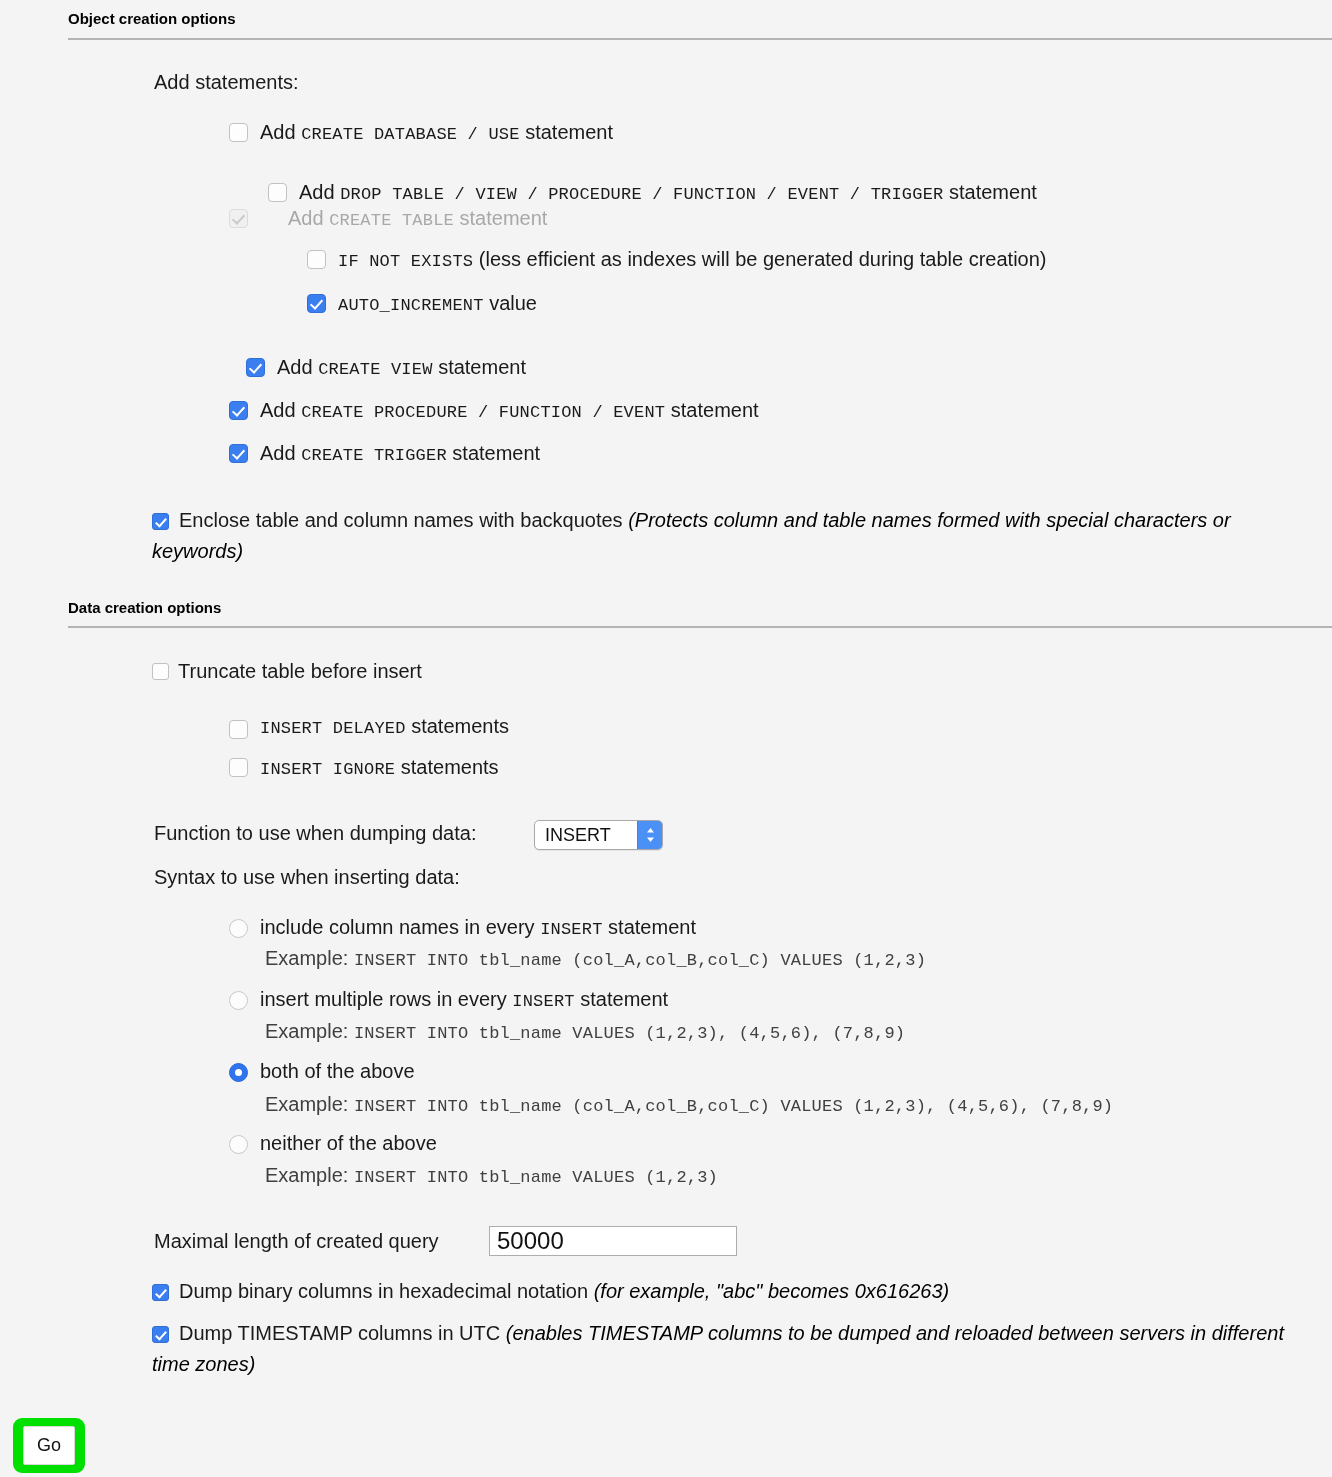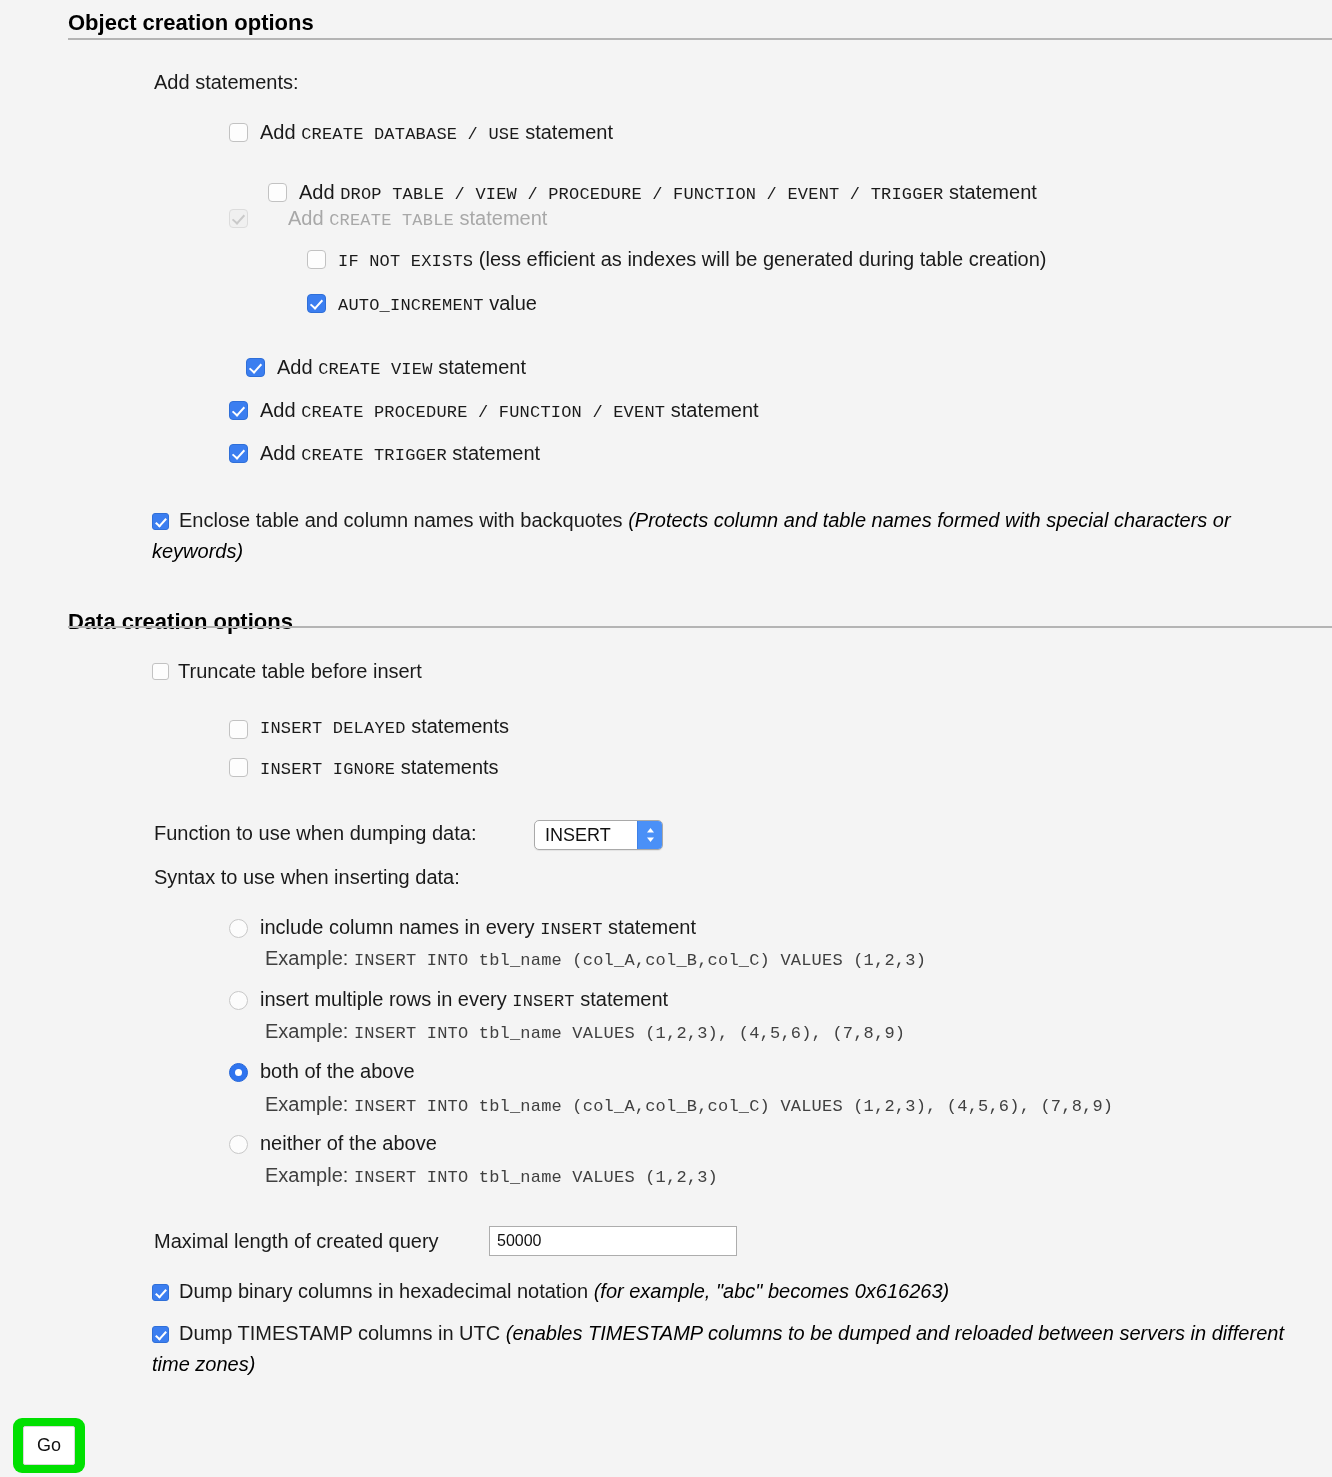--- a/index.html
+++ b/index.html
@@ -12,21 +12,21 @@
     height: 1477px;
     position: relative;
     font-family: "Liberation Sans", sans-serif;
     color: #000;
     overflow: hidden;
   }
 
   
   .legend {
     position: absolute;
-    font-size: 22px;
+    font-size: 15px;
     font-weight: bold;
     color: #000;
     left: 68px;
     white-space: nowrap;
   }
   .rule {
     position: absolute;
     left: 68px;
     right: 0px;
     height: 0;
@@ -182,21 +182,21 @@
   
   .tinput {
     position: absolute;
     height: 30px;
     border: 1px solid #adadad;
     background: #ffffff;
     box-sizing: border-box;
     display: flex;
     align-items: center;
     padding-left: 7px;
-    font-size: 16px;
+    font-size: 24px;
     color: #111;
   }
 
   
   .go-wrap {
     position: absolute;
     background: #00e000;
     border-radius: 9px;
     padding: 8px 10px;
     box-sizing: border-box;
@@ -262,21 +262,21 @@
 
 <div class="row" style="left:229px; top:441px;">
   <span class="cb checked"></span>
   <span class="label">Add&nbsp;<span class="mono">CREATE TRIGGER</span> statement</span>
 </div>
 
 <div class="wrap-block" style="left:152px; top:505px; width:1120px;">
   <span class="cb sm checked" style="display:inline-block; vertical-align:-3px; margin-right:10px;"></span><span class="label" style="line-height:31px;">Enclose table and column names with backquotes </span><span class="ital">(Protects column and table names formed with special characters or keywords)</span>
 </div>
 
-<div class="legend" style="top:599px;margin-top:10px;">Data creation options</div>
+<div class="legend" style="top:599px;">Data creation options</div>
 <div class="rule" style="top:626px;"></div>
 
 <div class="row" style="left:152px; top:659px;">
   <span class="cb sm"></span>
   <span class="label">Truncate table before insert</span>
 </div>
 
 <div class="row" style="left:229px; top:714px;align-items:center;">
   <span class="cb"></span>
   <span class="label"><span class="mono">INSERT DELAYED</span><span> statements</span></span>

